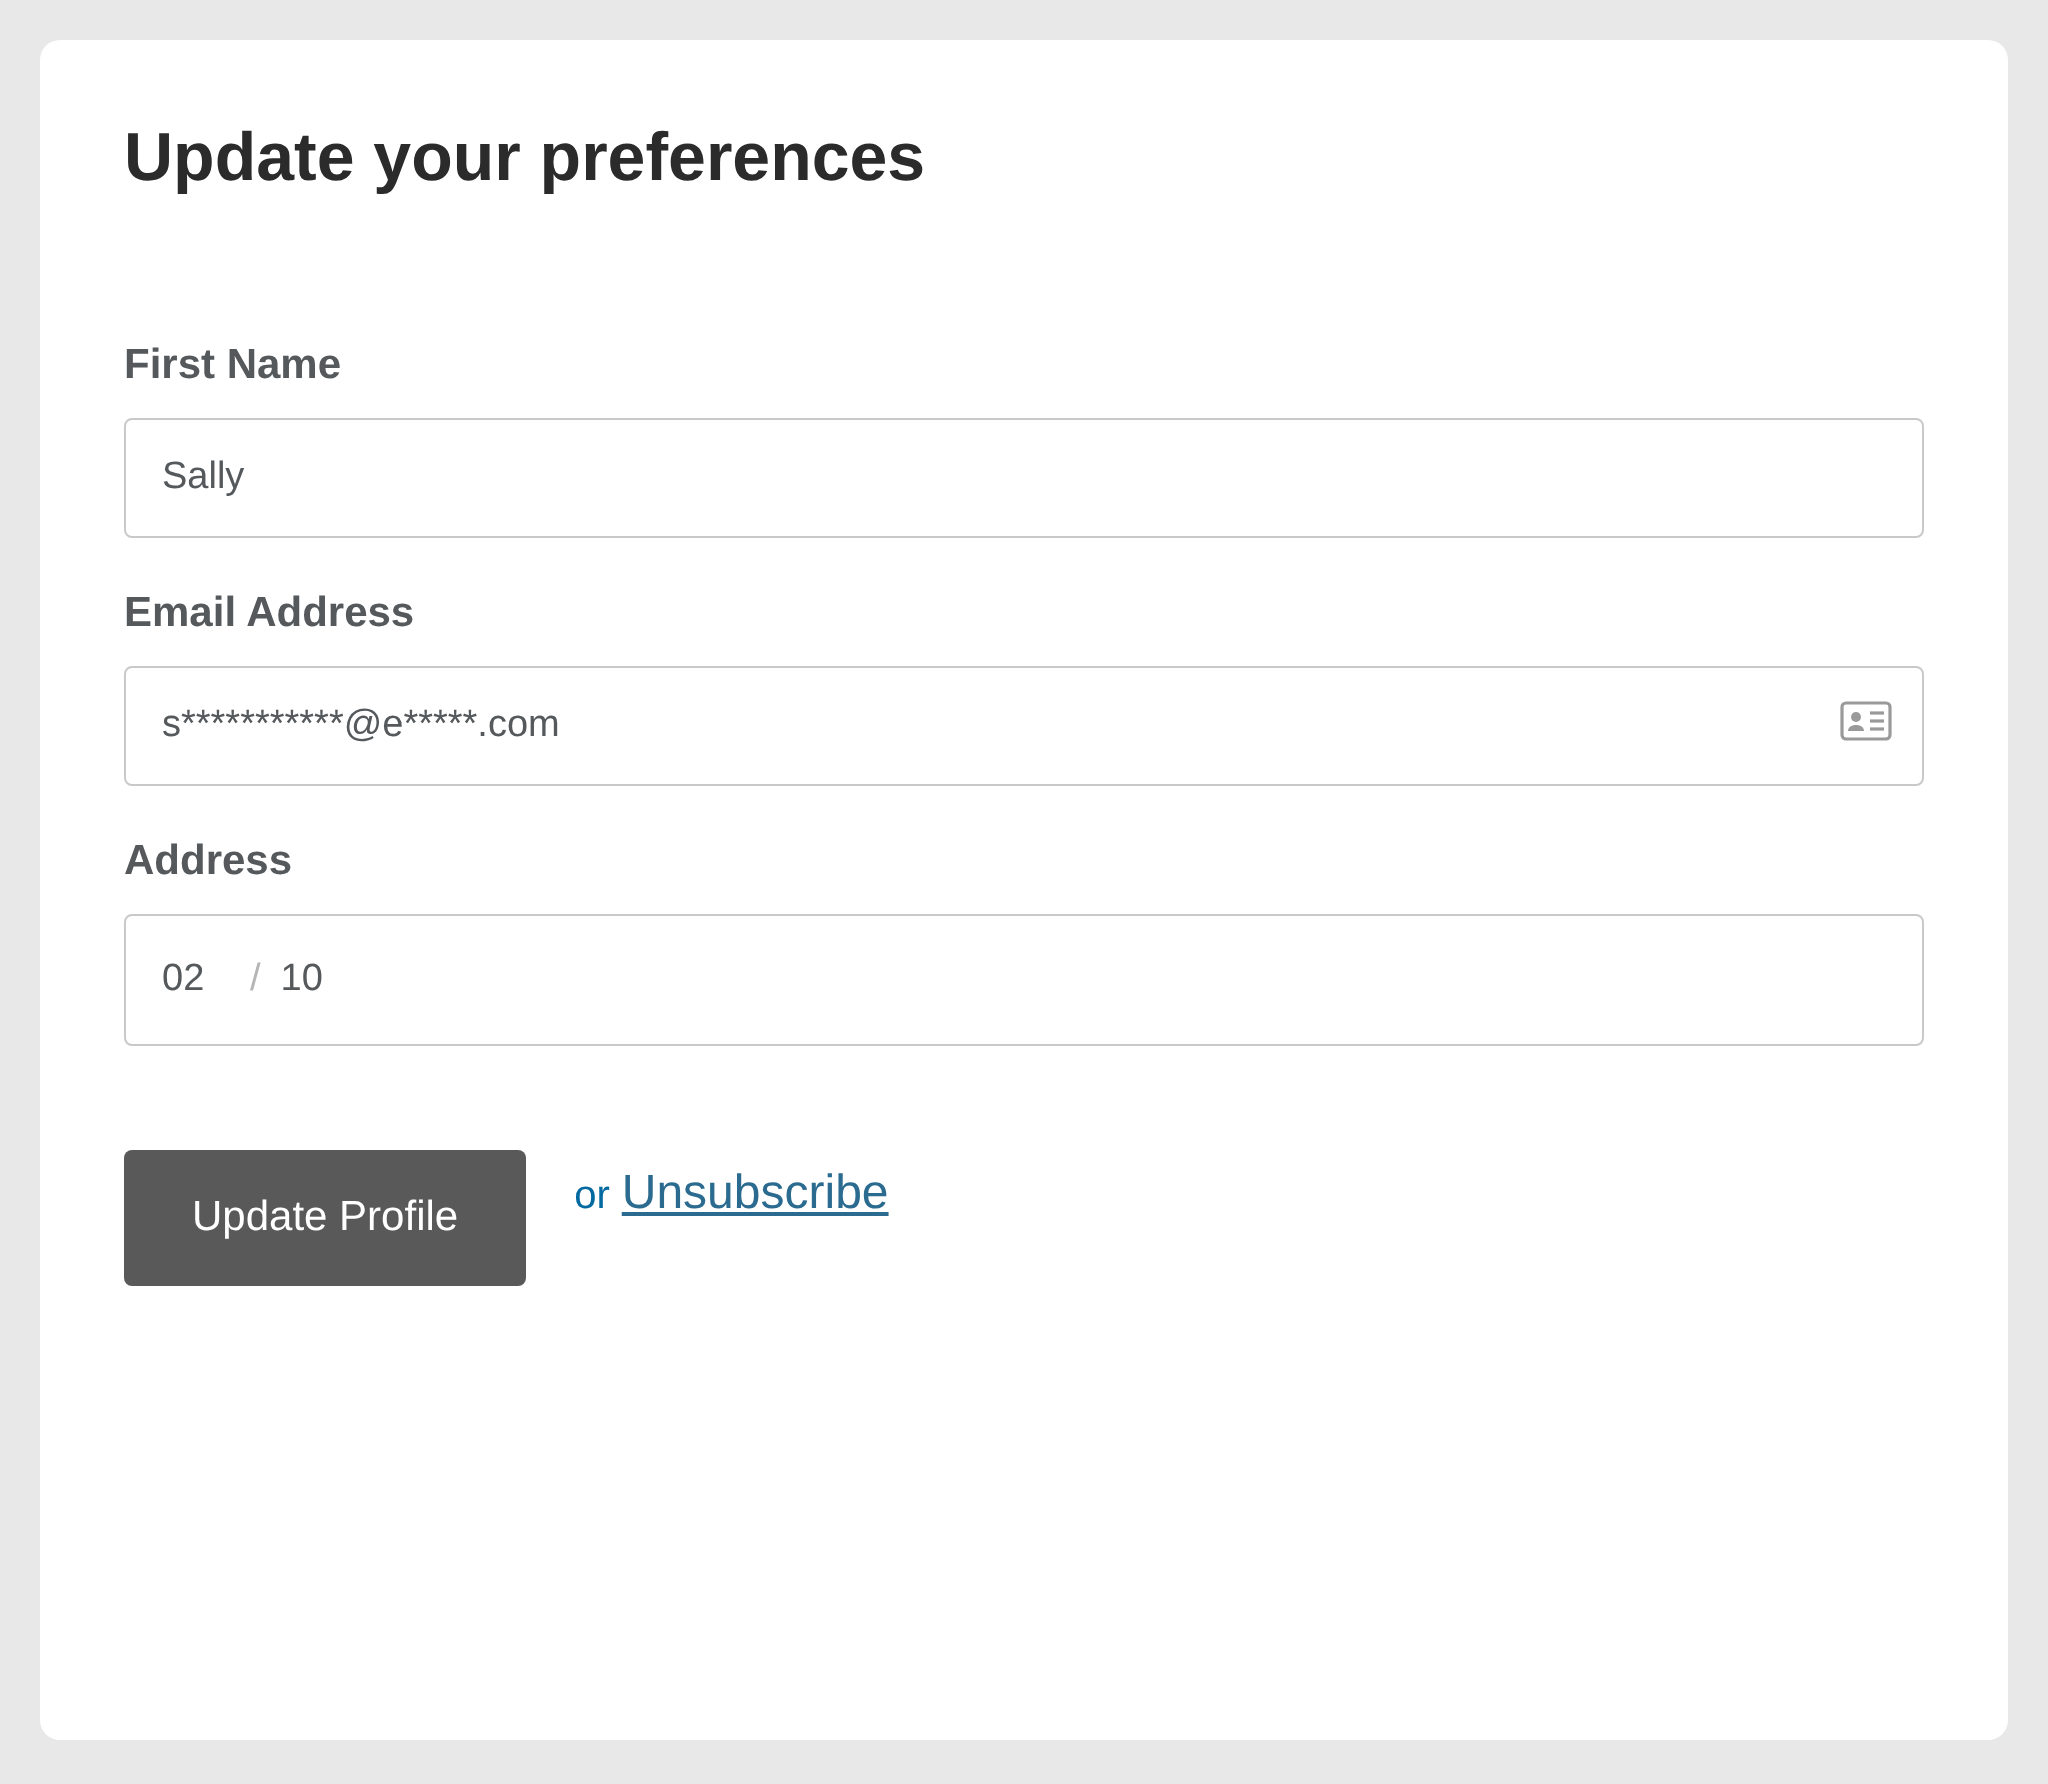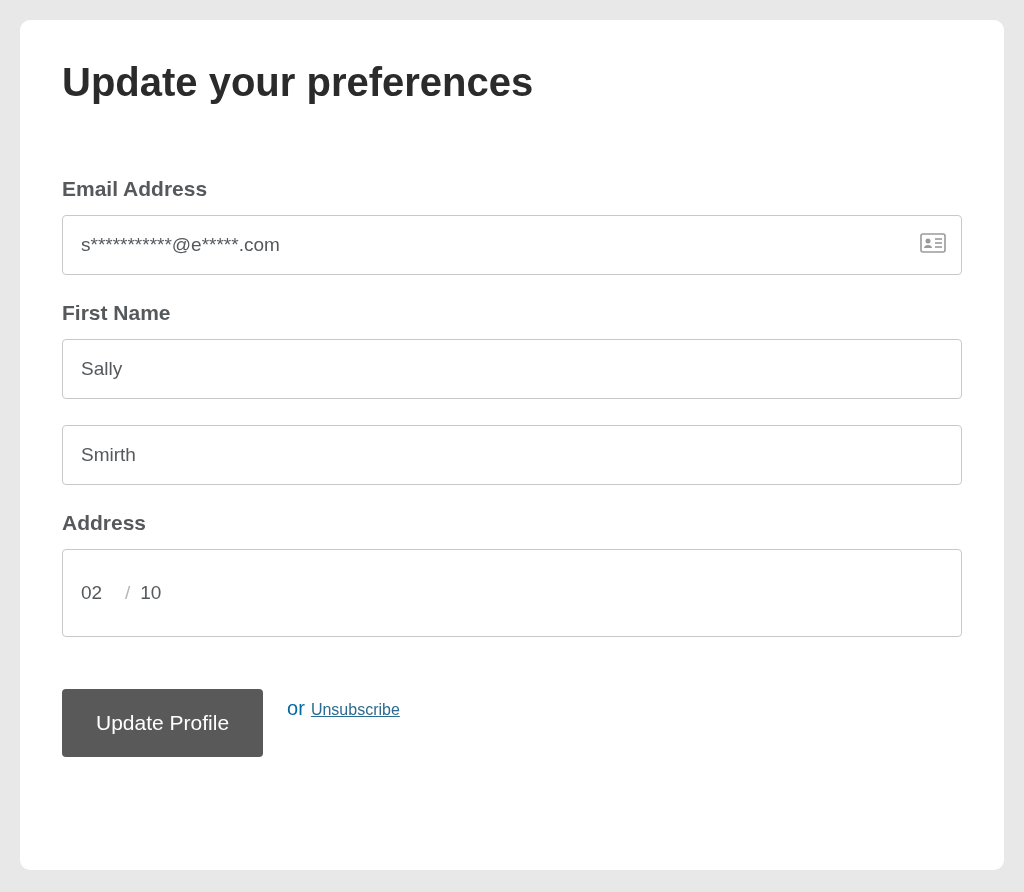--- a/index.html
+++ b/index.html
@@ -14,21 +14,21 @@
       width: 1024px;
       height: 892px;
     }
     .card {
       background: #ffffff;
       border-radius: 10px;
       padding: 40px 42px 40px 42px;
       height: 850px;
     }
     .page-title {
-      font-size: 40px;
+      font-size: 34px;
       font-weight: 700;
       color: #2b2b2b;
       margin-bottom: 72px;
     }
     .form-group {
       margin-bottom: 26px;
     }
     .form-label {
       display: block;
       font-size: 21px;
@@ -54,21 +54,21 @@
       position: absolute;
       right: 16px;
       top: 50%;
       transform: translateY(-50%);
       color: #9a9a9a;
     }
     .birthday-box {
       width: 100%;
       border: 1px solid #c9c9c9;
       border-radius: 4px;
-      padding: 32px 18px;
+      padding: 21px 18px;
       display: flex;
       align-items: center;
       gap: 10px;
     }
     .bday-part {
       border: none;
       outline: none;
       font-size: 19px;
       color: #55595c;
       width: 34px;
@@ -105,54 +105,53 @@
       margin-top: 8px;
     }
   </style>
 </head>
 <body>
 
 <div class="card">
   <h1 class="page-title">Update your preferences</h1>
 
   <div class="form-group">
+    <label class="form-label">First Name</label>
+    <input type="text" class="text-input" value="Sally" style="">
+  </div>
+
+  <div class="form-group">
     <label class="form-label">Email Address</label>
     <div class="input-wrapper">
       <input type="text" class="text-input" value="s***********@e*****.com" style="">
       <span class="input-icon">
         <svg width="26" height="20" viewBox="0 0 26 20" fill="none" stroke="currentColor" stroke-width="1.6">
           <rect x="1" y="1" width="24" height="18" rx="2"></rect>
           <circle cx="8" cy="8" r="2.5" fill="currentColor" stroke="none"></circle>
           <path d="M4 15c0-2 2-3 4-3s4 1 4 3" fill="currentColor" stroke="none"></path>
           <line x1="15" y1="6" x2="22" y2="6"></line>
           <line x1="15" y1="10" x2="22" y2="10"></line>
           <line x1="15" y1="14" x2="22" y2="14"></line>
         </svg>
       </span>
     </div>
   </div>
 
   <div class="form-group">
-    <label class="form-label">First Name</label>
-    <input type="text" class="text-input" value="Sally" style="">
-  </div>
-
-  <div class="form-group">
-    <input type="text" class="text-input" value="Smirth" style="">
   </div>
 
   <div class="form-group">
     <label class="form-label">Address</label>
     <div class="birthday-box">
       <input type="text" class="bday-part" value="02" style="">
       <span class="bday-sep">/</span>
       <input type="text" class="bday-part" value="10" style="">
     </div>
   </div>
 
   <div class="actions">
     <button class="btn-primary">Update Profile</button>
     <div class="or-unsub">
       <span style="font-size:20px;color:#0369a1;">or</span>
-      <a class="" style="font-size:16px;color:#2b6b8f;text-decoration:underline;cursor:pointer;text-align:center;">Unsubscribe</a>
+      <a class="" style="font-size:24px;color:#2b6b8f;text-decoration:underline;cursor:pointer;text-align:center;">Unsubscribe</a>
     </div>
   </div>
 </div>
 
 </body></html>

